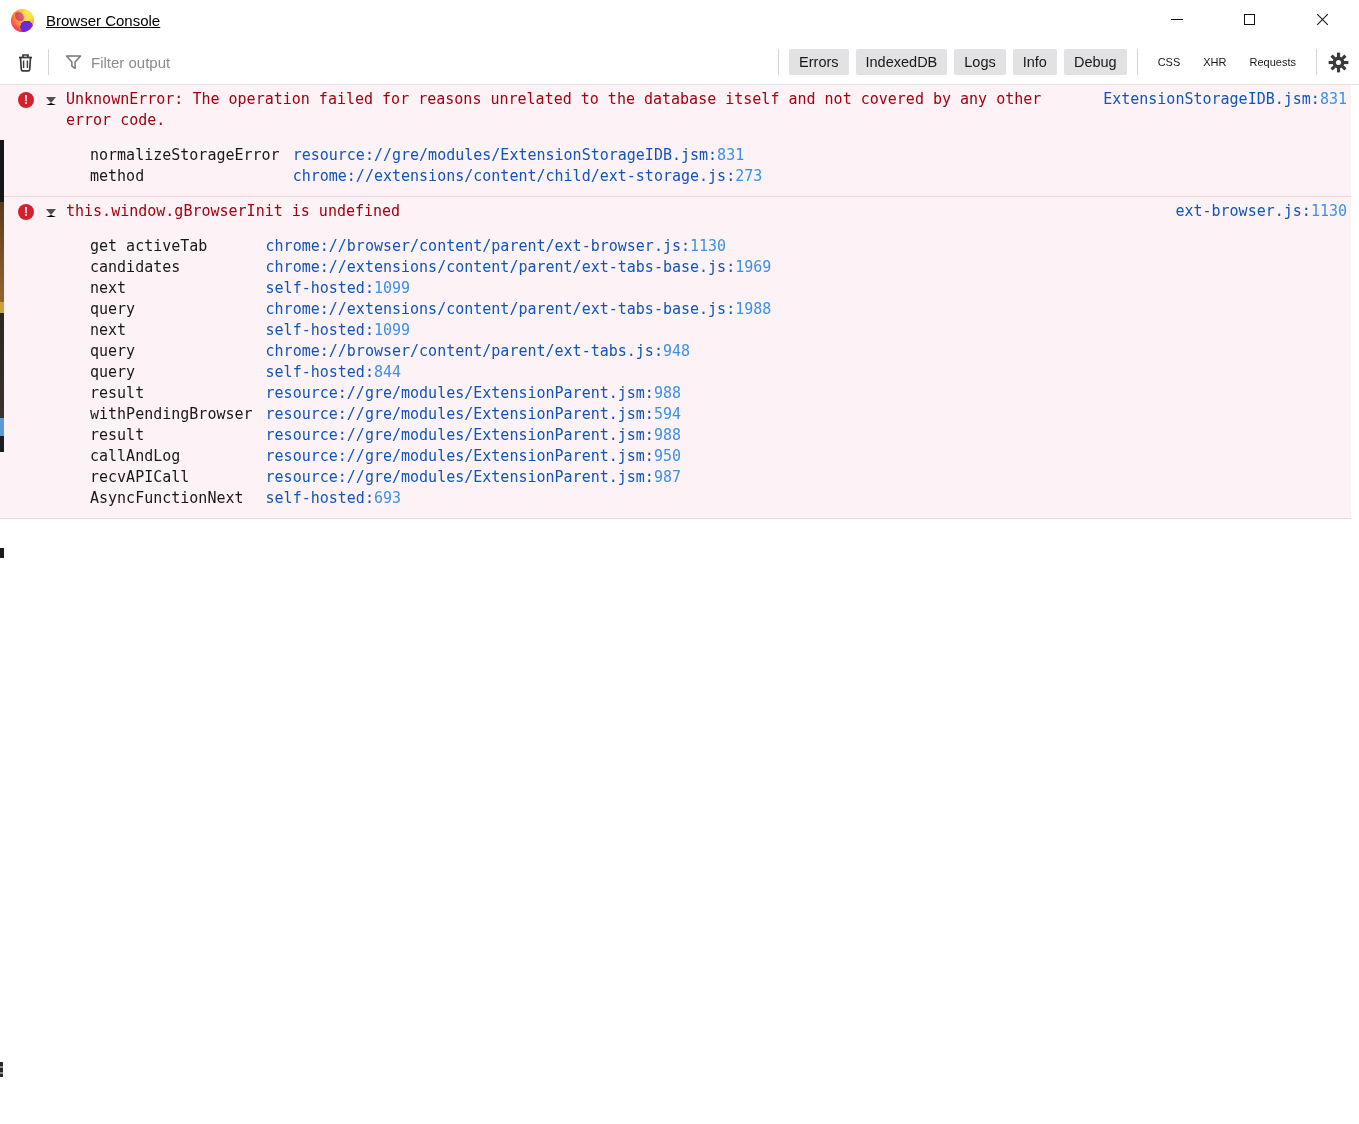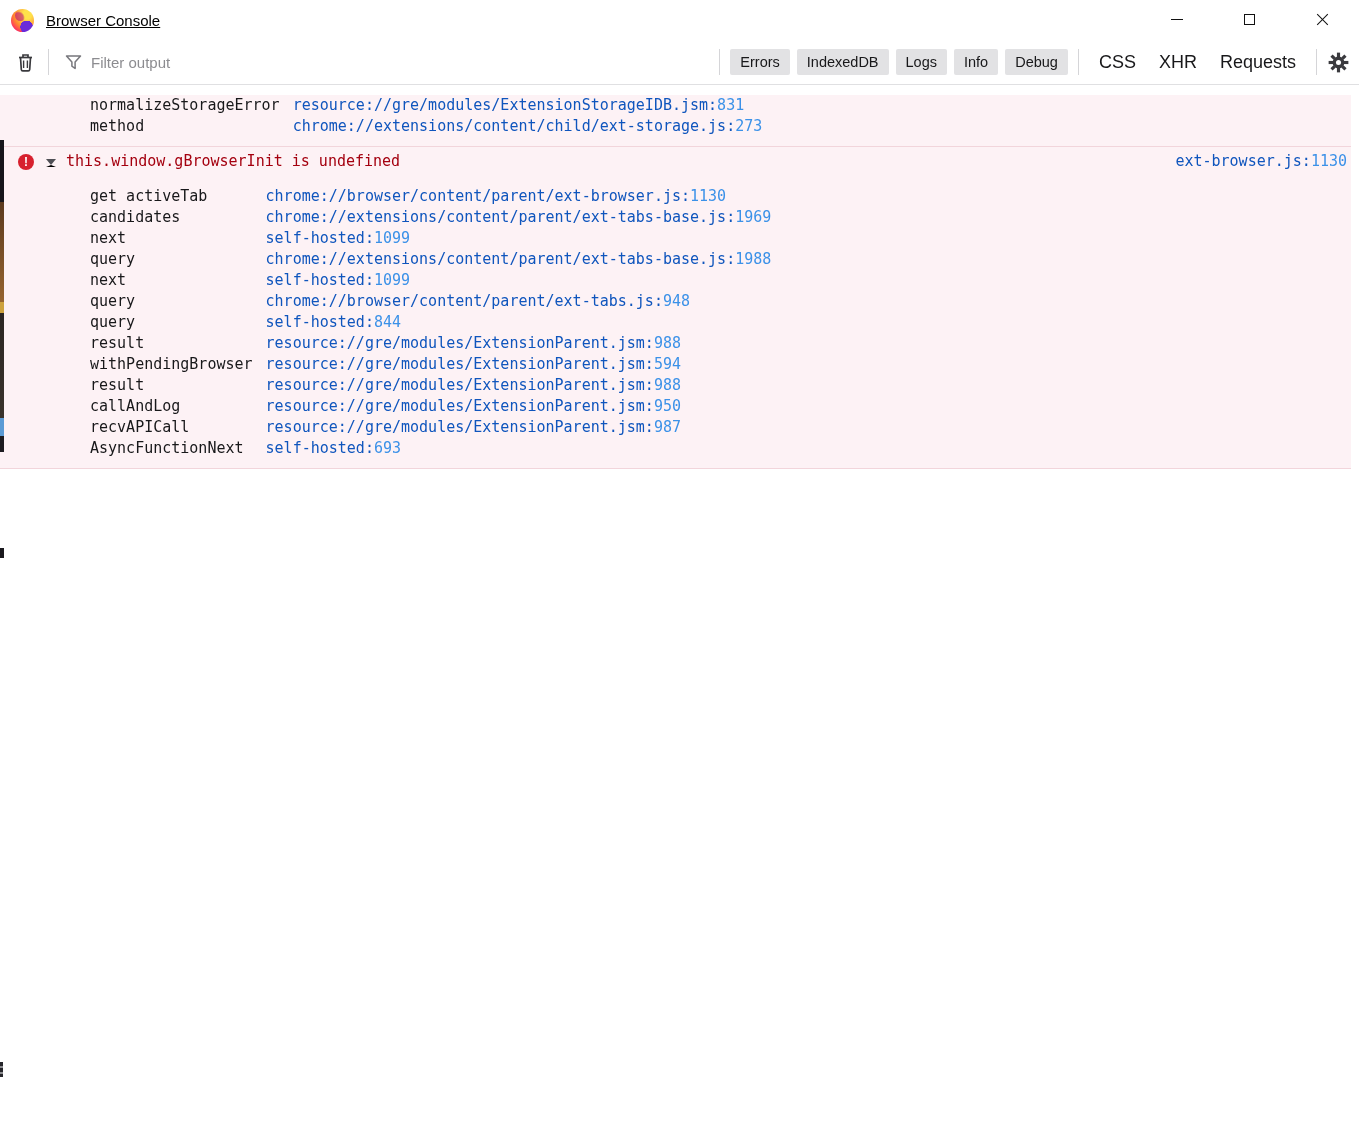--- a/index.html
+++ b/index.html
@@ -32,21 +32,21 @@
               align-items:center; justify-content:center; flex:none; }
   .vsep { width:1px; height:26px; background:#d5d5d8; margin:0 6px; flex:none; }
   .filter-wrap { display:flex; align-items:center; flex:1 1 auto; min-width:0; margin-left:10px; }
   .filter-input { flex:1 1 auto; border:none; outline:none; background:transparent;
                   font-family:"Liberation Sans",sans-serif; font-size:15px; color:#1a1a1e; margin-left:9px; }
   .filter-input::placeholder { color:#8c8c90; opacity:1; }
   .btn-group { display:flex; align-items:center; gap:7px; flex:none; margin:0 4px; }
   .pill { background:#e2e2e4; border:none; border-radius:2px; padding:5px 10px;
           font-family:"Liberation Sans",sans-serif; font-size:14.5px; color:#18181a; }
   .flat { background:transparent; border:none; padding:5px 10px;
-          font-family:"Liberation Sans",sans-serif; font-size:18px; color:#18181a; }
+          font-family:"Liberation Sans",sans-serif; font-size:11px; color:#18181a; }
 
   
   .console { width:1351px; background:#fff; }
   .msg-row { background:#fdf2f5; border-bottom:1px solid #f2d5db; }
   .row-header { display:flex; align-items:flex-start; padding:4px 4px 4px 18px; }
   .err-icon { width:16px; height:16px; border-radius:50%; background:#d7202e; flex:none; margin-top:3px;
               color:#fff; text-align:center; font:bold 12px/16px "Liberation Sans",sans-serif; }
   .err-icon::after { content:"!"; }
   .twisty { flex:none; width:0; height:0; border-left:5px solid transparent; border-right:5px solid transparent;
             border-top:6px solid #4f4f55; margin:8px 10px 0 12px; background:transparent; padding:0; }
@@ -136,20 +136,26 @@
           <rect x="8.5" y="0.6" width="3" height="4.2" transform="rotate(315 10 10)"></rect>
           <circle cx="10" cy="10" r="5.6"></circle>
         </g>
         <circle cx="10" cy="10" r="2.4" fill="#ffffff"></circle>
       </svg>
     </button>
   </div>
 
   <div class="console">
       <div class="msg-row">
+    <div class="row-header">
+      <span class="err-icon"></span>
+      <button class="twisty"></button>
+      <span class="msg-text">UnknownError: The operation failed for reasons unrelated to the database itself and not covered by any other error code.</span>
+      <button class="msg-location"><span class="file">ExtensionStorageIDB.jsm:</span><span class="line">831</span></button>
+    </div>
     <table class="stack">
           <tbody>
             <tr>
               <td class="fn">normalizeStorageError</td>
               <td class="src"><span class="file">resource://gre/modules/ExtensionStorageIDB.jsm:</span><span class="line">831</span></td>
             </tr>
             <tr>
               <td class="fn">method</td>
               <td class="src"><span class="file">chrome://extensions/content/child/ext-storage.js:</span><span class="line">273</span></td>
             </tr>

